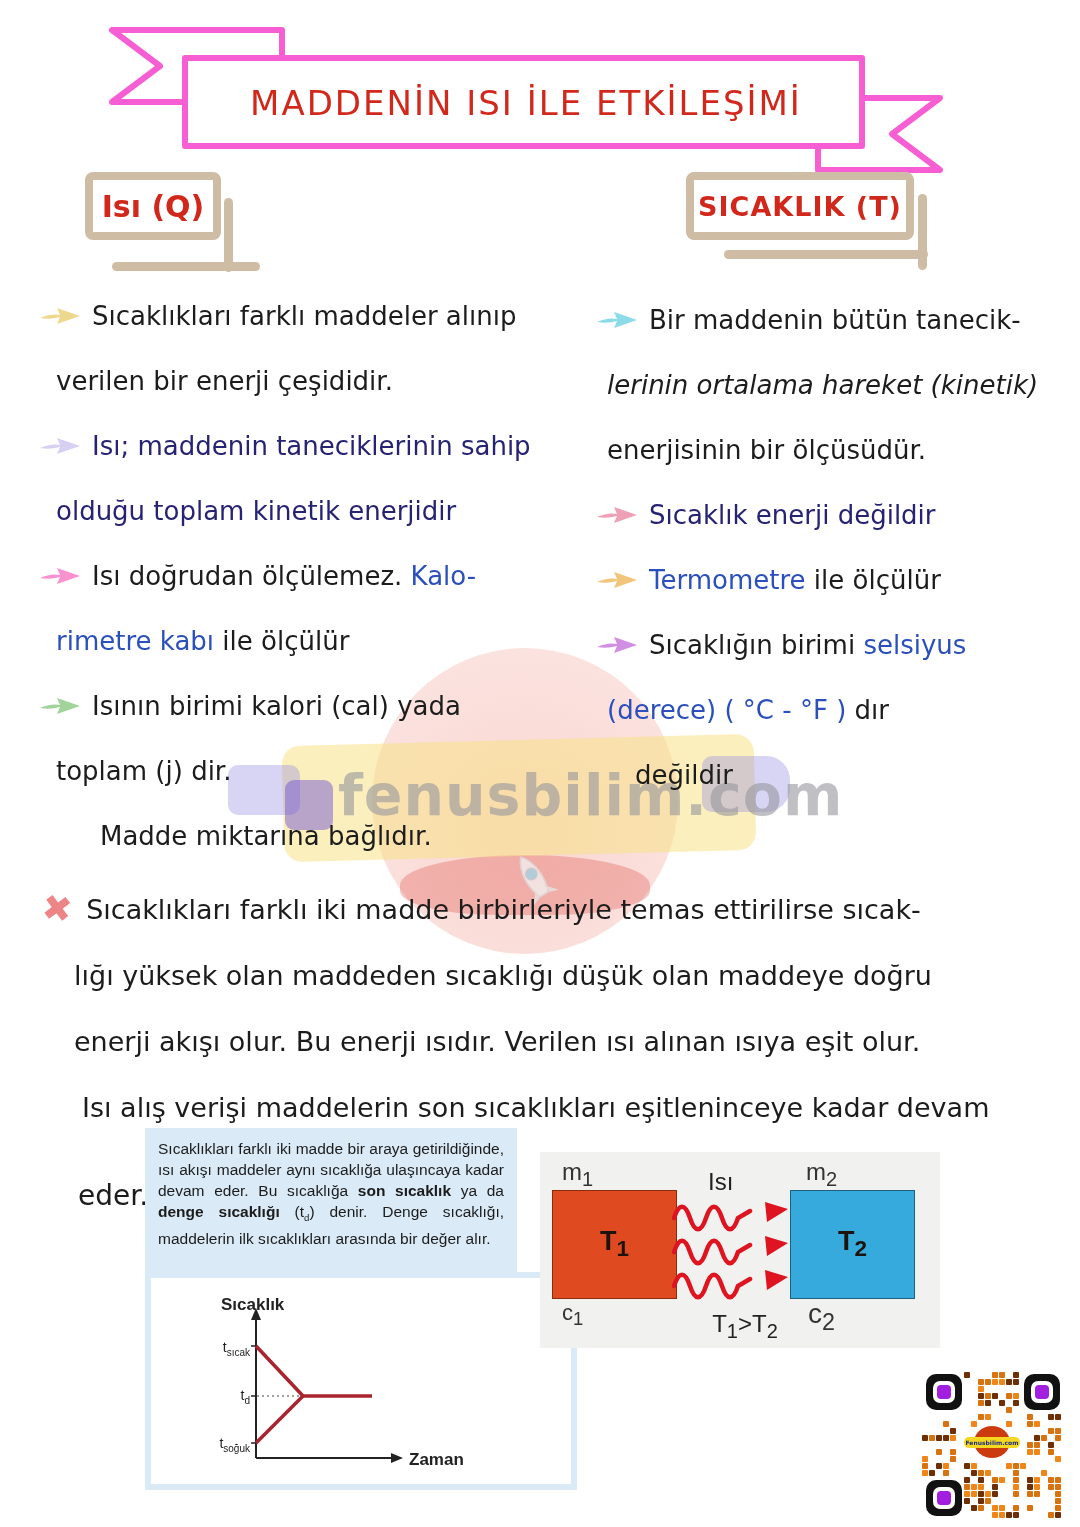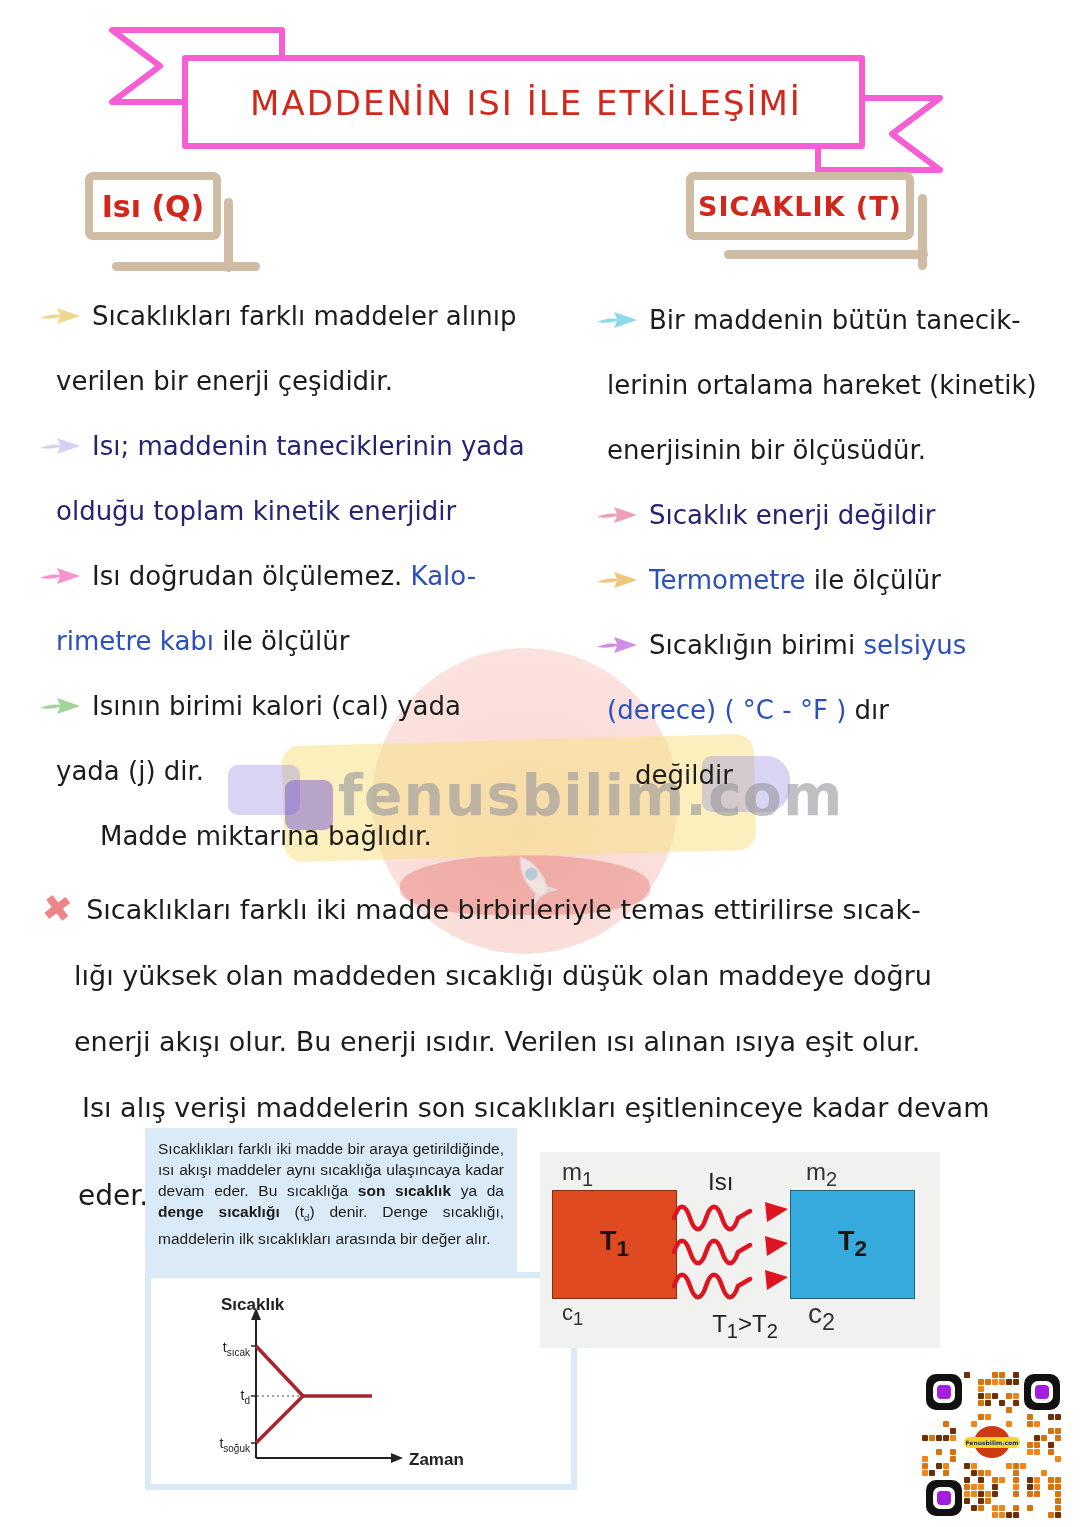--- a/index.html
+++ b/index.html
@@ -114,55 +114,55 @@
         </svg>
         <span><span class="ink-black">Sıcaklıkları farklı maddeler alınıp</span></span>
       </div>
       <div class="line" style="padding-left: 18px;">
         <span><span class="ink-black">verilen bir enerji çeşididir.</span></span>
       </div>
       <div class="line">
         <svg viewBox="0 0 44 24" class="arrow">
           <path d="M2 14 Q13 9 22 11 L19 4 L42 12 L19 20 L22 13 Q12 16 2 14 Z" fill="#d7d0f3"></path>
         </svg>
-        <span><span class="ink-navy">Isı; maddenin taneciklerinin yada</span></span>
+        <span><span class="ink-navy">Isı; maddenin taneciklerinin sahip</span></span>
       </div>
       <div class="line" style="padding-left: 18px;">
         <span><span class="ink-navy">olduğu toplam kinetik enerjidir</span></span>
       </div>
       <div class="line">
         <svg viewBox="0 0 44 24" class="arrow">
           <path d="M2 14 Q13 9 22 11 L19 4 L42 12 L19 20 L22 13 Q12 16 2 14 Z" fill="#f992cf"></path>
         </svg>
         <span><span class="ink-black">Isı doğrudan ölçülemez. </span><span class="ink-blue">Kalo-</span></span>
       </div>
       <div class="line" style="padding-left: 18px;">
         <span><span class="ink-blue">rimetre kabı </span><span class="ink-black">ile ölçülür</span></span>
       </div>
       <div class="line">
         <svg viewBox="0 0 44 24" class="arrow">
           <path d="M2 14 Q13 9 22 11 L19 4 L42 12 L19 20 L22 13 Q12 16 2 14 Z" fill="#9fd49a"></path>
         </svg>
         <span><span class="ink-black">Isının birimi kalori (cal) yada</span></span>
       </div>
       <div class="line" style="padding-left: 18px;">
-        <span><span class="ink-black">yada (j) dir.</span></span>
+        <span><span class="ink-black">toplam (j) dir.</span></span>
       </div>
       <div class="line" style="padding-left: 62px;">
         <span><span class="ink-black">Madde miktarına bağlıdır.</span></span>
       </div>
     </div>
   <div id="col-right" class="col col-right">
       <div class="line">
         <svg viewBox="0 0 44 24" class="arrow">
           <path d="M2 14 Q13 9 22 11 L19 4 L42 12 L19 20 L22 13 Q12 16 2 14 Z" fill="#8cdbe9"></path>
         </svg>
         <span><span class="ink-black">Bir maddenin bütün tanecik-</span></span>
       </div>
-      <div class="line" style="padding-left: 12px;">
+      <div class="line" style="padding-left: 12px; font-style: italic;">
         <span><span class="ink-black">lerinin ortalama hareket (kinetik)</span></span>
       </div>
       <div class="line" style="padding-left: 12px;">
         <span><span class="ink-black">enerjisinin bir ölçüsüdür.</span></span>
       </div>
       <div class="line">
         <svg viewBox="0 0 44 24" class="arrow">
           <path d="M2 14 Q13 9 22 11 L19 4 L42 12 L19 20 L22 13 Q12 16 2 14 Z" fill="#eda0b6"></path>
         </svg>
         <span><span class="ink-navy">Sıcaklık enerji değildir</span></span>

